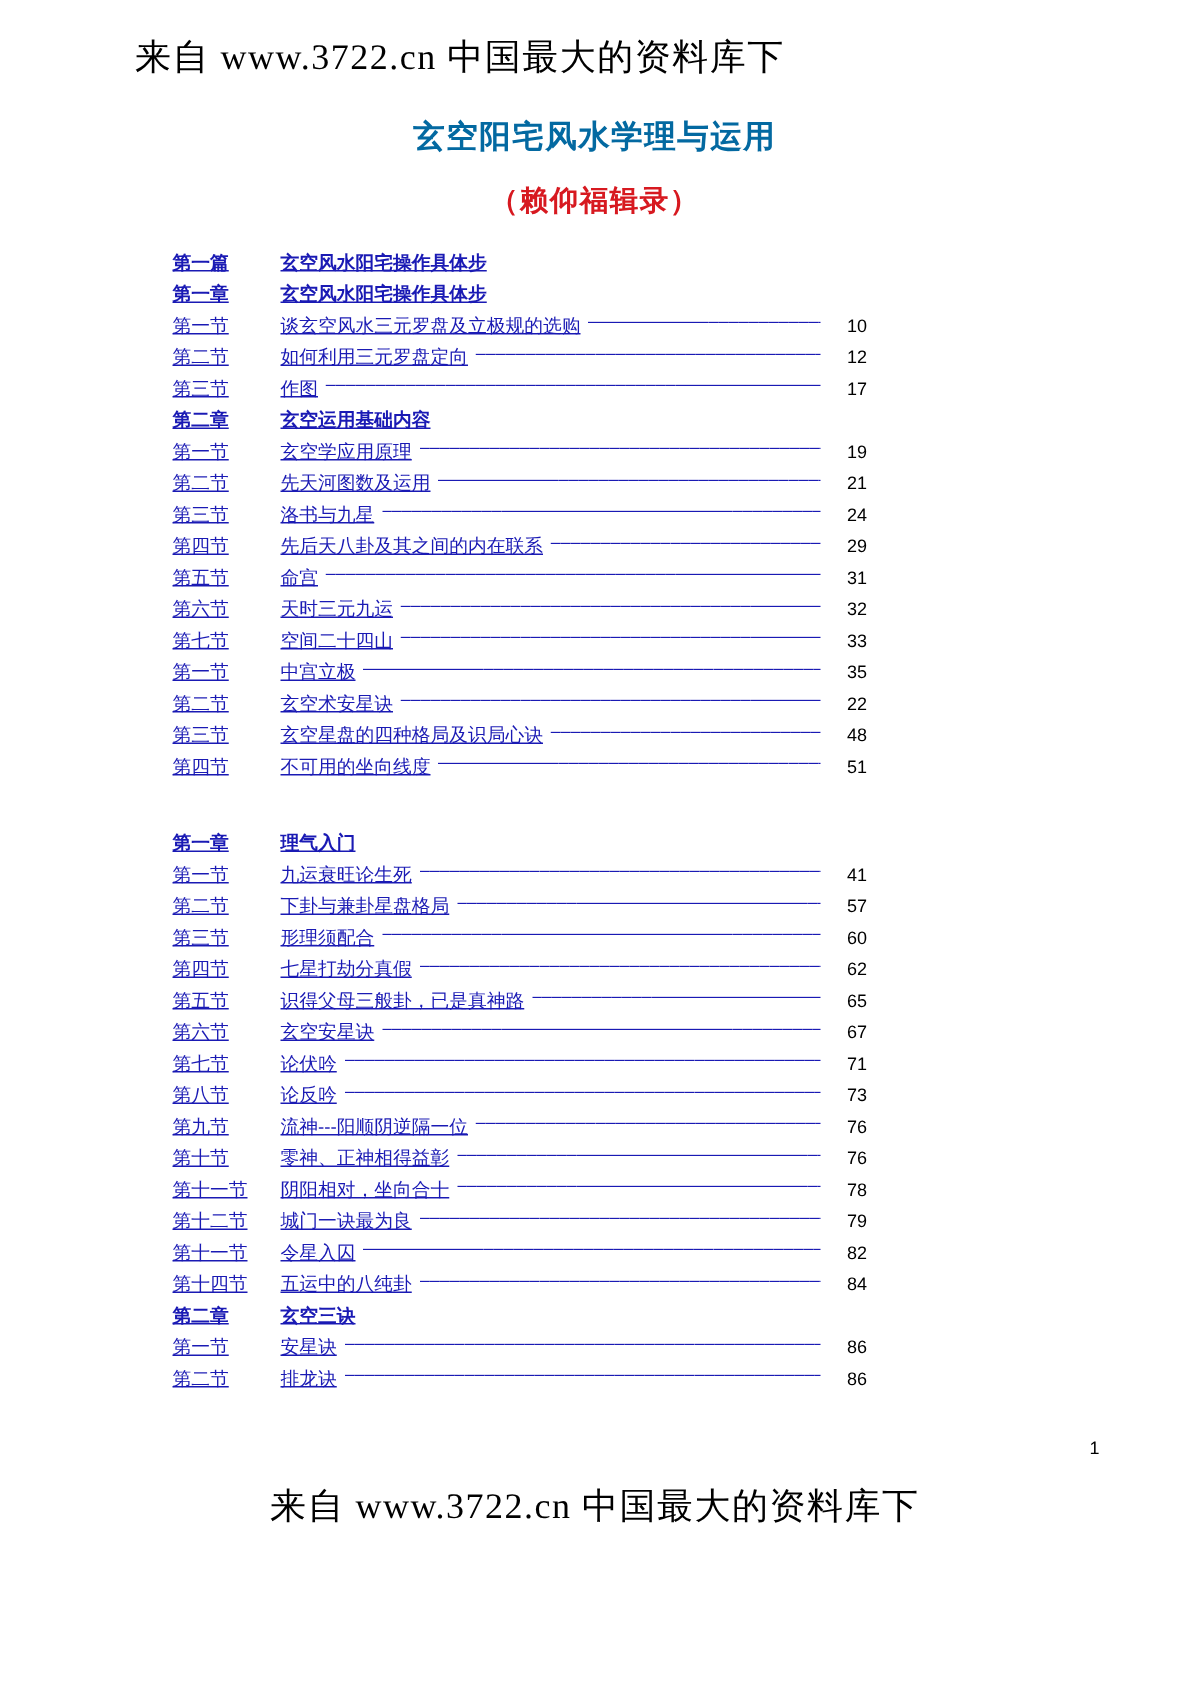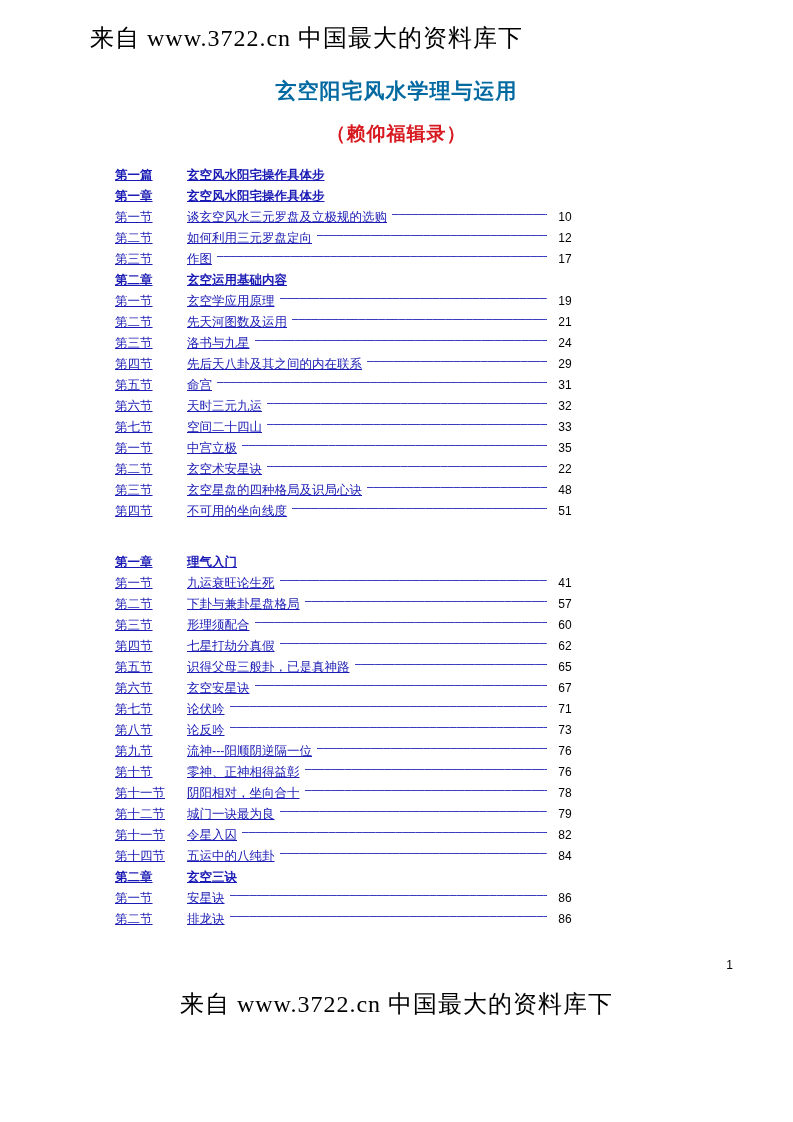--- a/index.html
+++ b/index.html
@@ -96,21 +96,21 @@
     overflow: hidden;
     margin: 0 5px;
     position: relative;
     top: -3px;
     font-size: 12px;
     letter-spacing: 0px;
   }
   .pg {
     flex: 0 0 auto;
     width: 26px;
-    text-align: center;
+    text-align: right;
     color: #000000;
     font-size: 12px;
   }
   .blue {
     color: #1a1ab4;
   }
   .blue-link {
     color: #1a1ab4;
     text-decoration: underline;
   }

